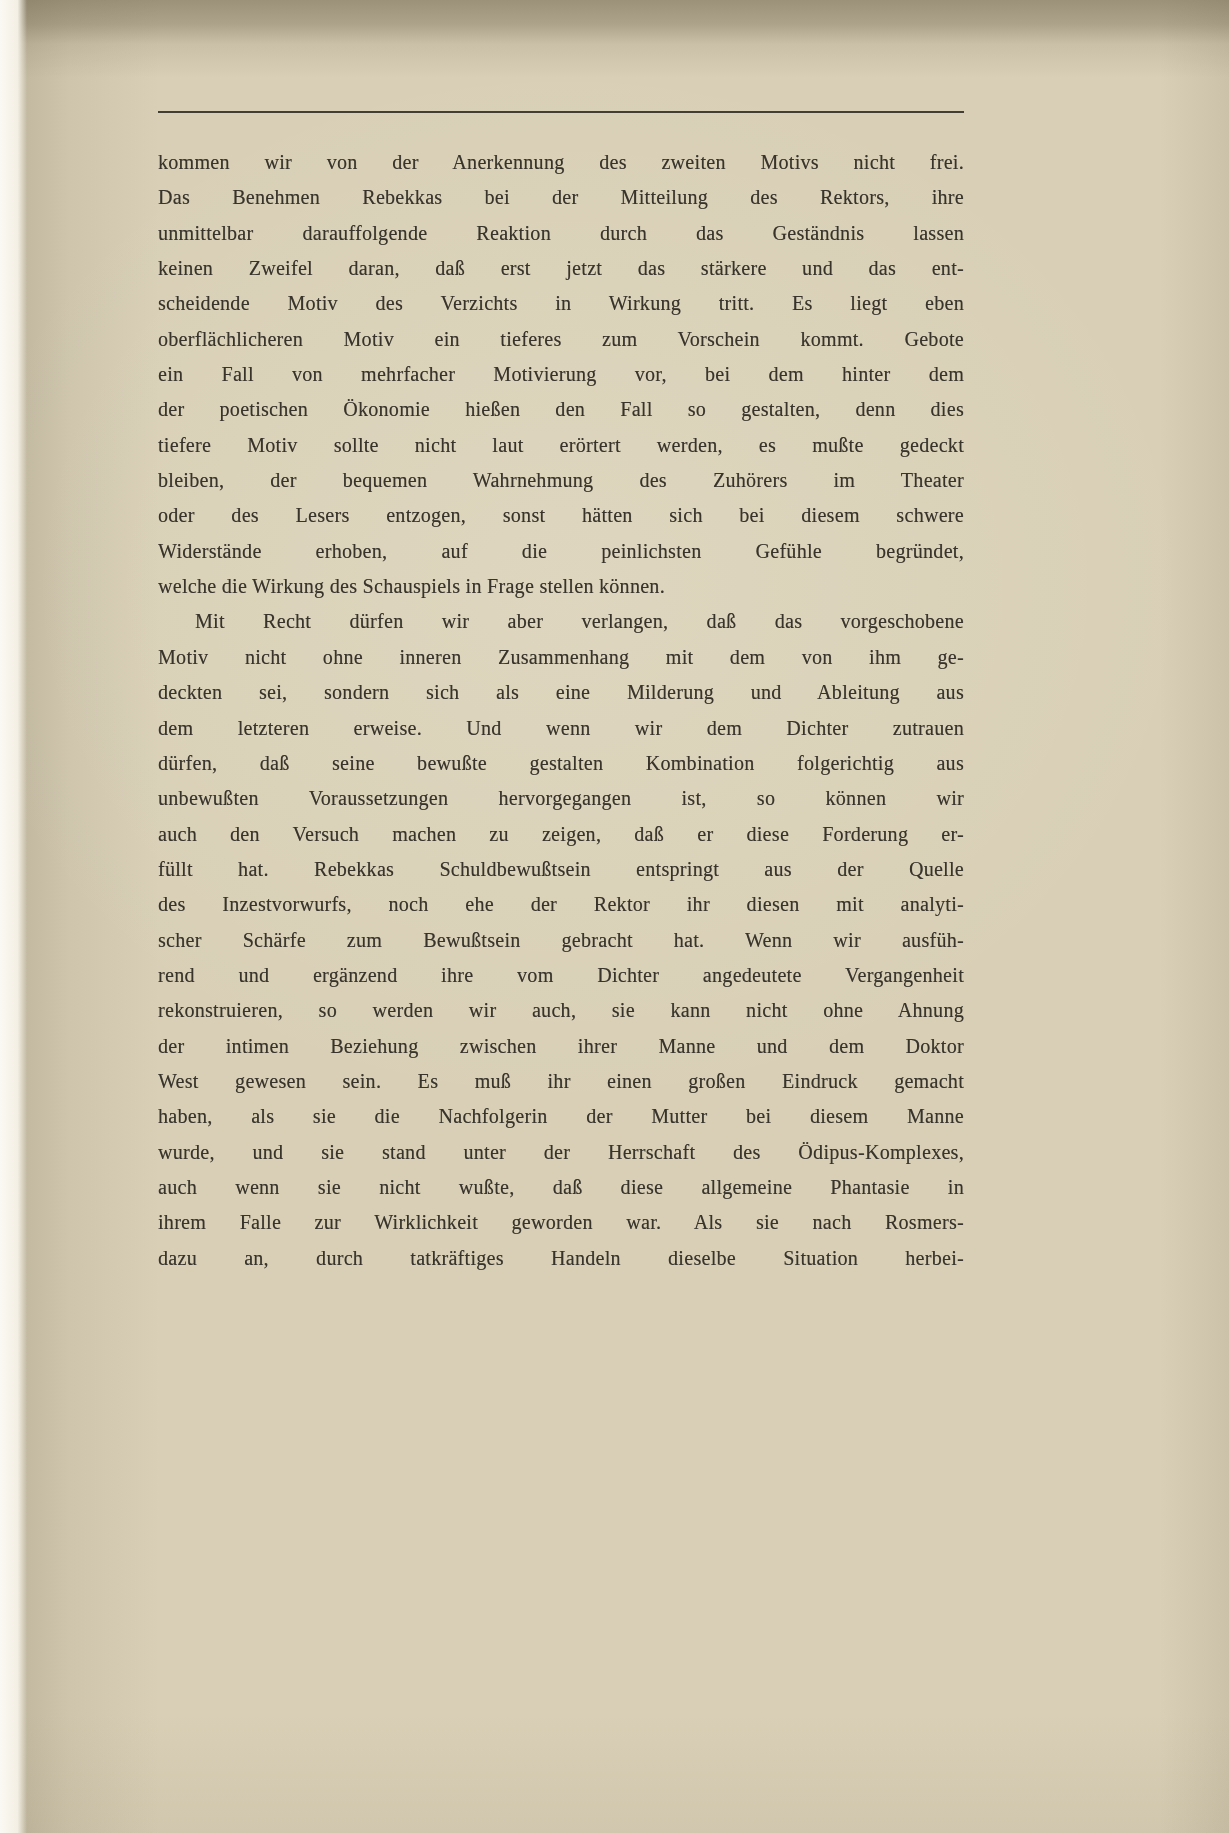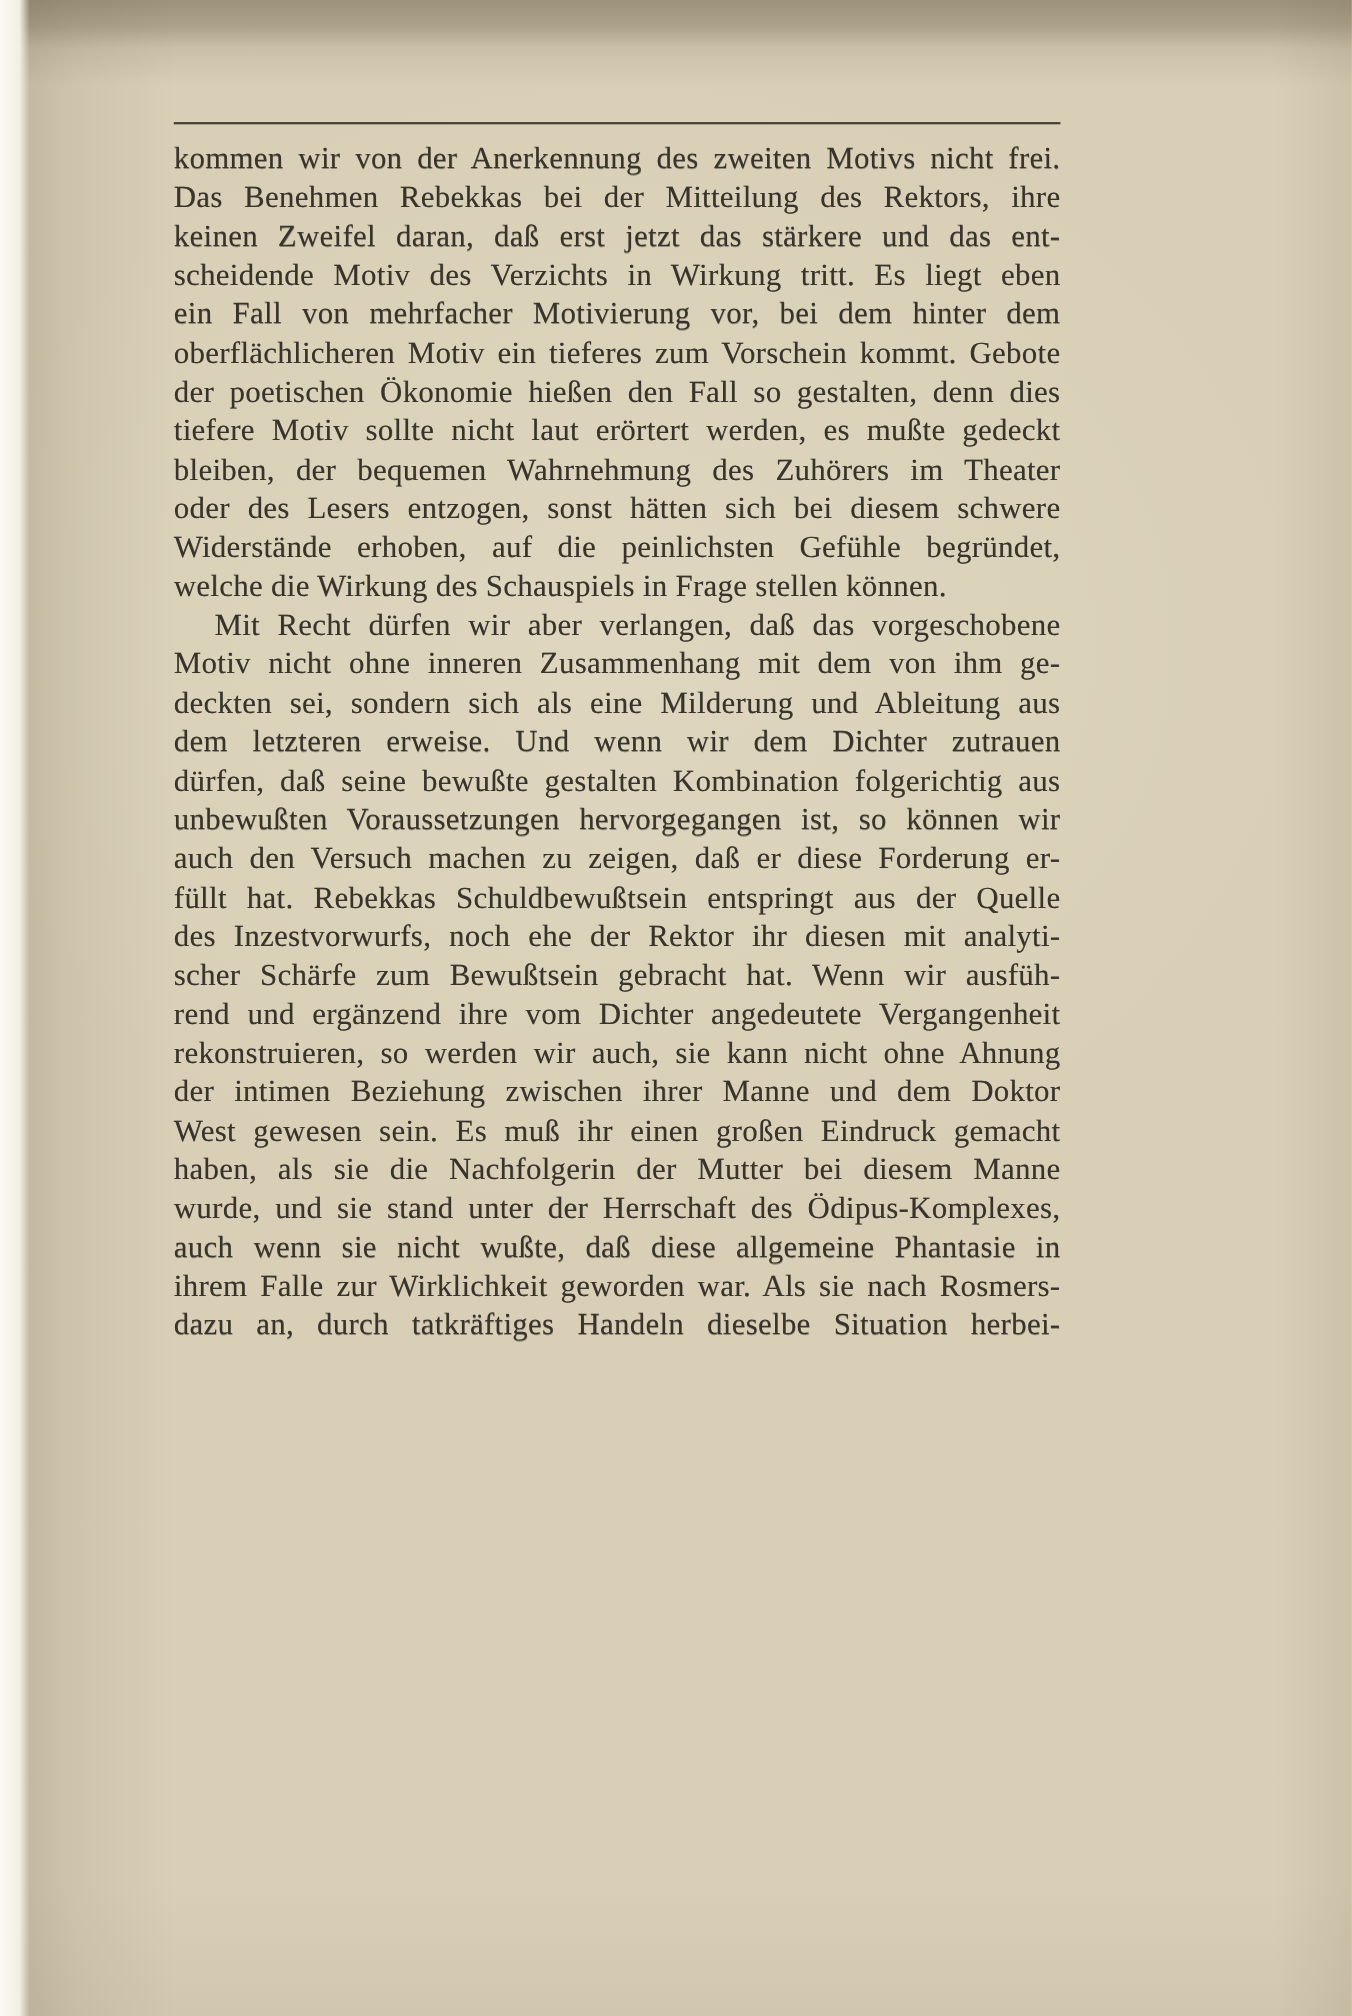--- a/index.html
+++ b/index.html
@@ -58,22 +58,22 @@
     transform: translateX(-50%);
     font-style: italic;
     letter-spacing: 0.6px;
   }
   .rule {
     margin-top: 9px;
     border-top: 2.2px solid #433e33;
   }
 
   .body-text {
-    margin-top: 14px;
-    font-size: 28px;
+    margin-top: 32px;
+    font-size: 20px;
     line-height: 35.35px;
     letter-spacing: 0.3px;
     text-shadow: 0.25px 0.25px 0 rgba(56,52,44,0.45);
   }
   .line {
     text-align: justify;
     text-align-last: justify;
     -moz-text-align-last: justify;
     hyphens: none;
   }
@@ -89,24 +89,25 @@
 <body>
 
 <div class="paper"></div>
 <div class="edge-strip"></div>
 
 <div class="content">
   <div class="rule"></div>
   <div class="body-text">
       <div class="line">kommen wir von der Anerkennung des zweiten Motivs nicht frei.</div>
       <div class="line">Das Benehmen Rebekkas bei der Mitteilung des Rektors, ihre</div>
+      <div class="line">unmittelbar darauffolgende Reaktion durch das Geständnis lassen</div>
       <div class="line">keinen Zweifel daran, daß erst jetzt das stärkere und das ent-</div>
       <div class="line">scheidende Motiv des Verzichts in Wirkung tritt. Es liegt eben</div>
+      <div class="line">oberflächlicheren Motiv ein tieferes zum Vorschein kommt. Gebote</div>
       <div class="line">ein Fall von mehrfacher Motivierung vor, bei dem hinter dem</div>
-      <div class="line">oberflächlicheren Motiv ein tieferes zum Vorschein kommt. Gebote</div>
       <div class="line">der poetischen Ökonomie hießen den Fall so gestalten, denn dies</div>
       <div class="line">tiefere Motiv sollte nicht laut erörtert werden, es mußte gedeckt</div>
       <div class="line">bleiben, der bequemen Wahrnehmung des Zuhörers im Theater</div>
       <div class="line">oder des Lesers entzogen, sonst hätten sich bei diesem schwere</div>
       <div class="line">Widerstände erhoben, auf die peinlichsten Gefühle begründet,</div>
       <div class="line natural">welche die Wirkung des Schauspiels in Frage stellen können.</div>
       <div class="line indent">Mit Recht dürfen wir aber verlangen, daß das vorgeschobene</div>
       <div class="line">Motiv nicht ohne inneren Zusammenhang mit dem von ihm ge-</div>
       <div class="line">deckten sei, sondern sich als eine Milderung und Ableitung aus</div>
       <div class="line">dem letzteren erweise. Und wenn wir dem Dichter zutrauen</div>

